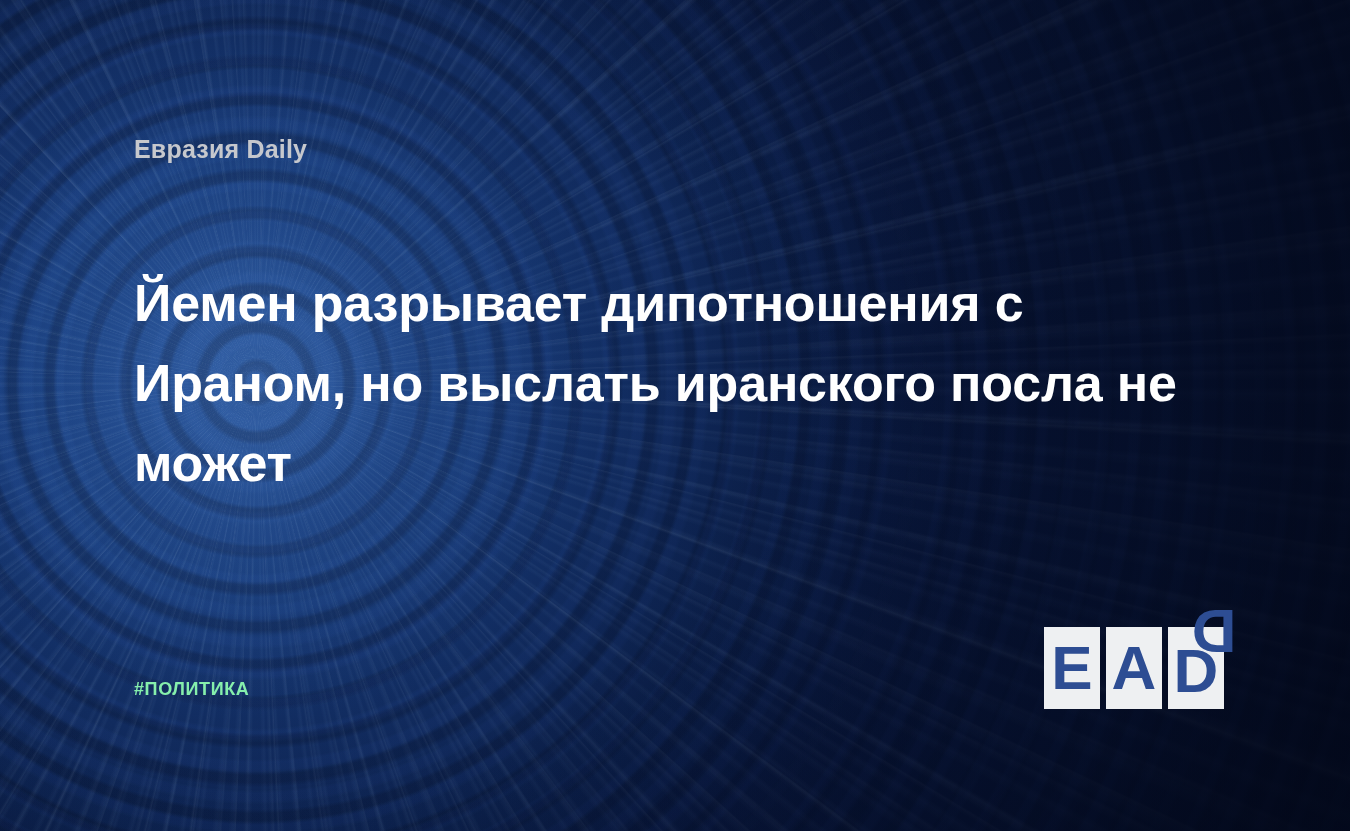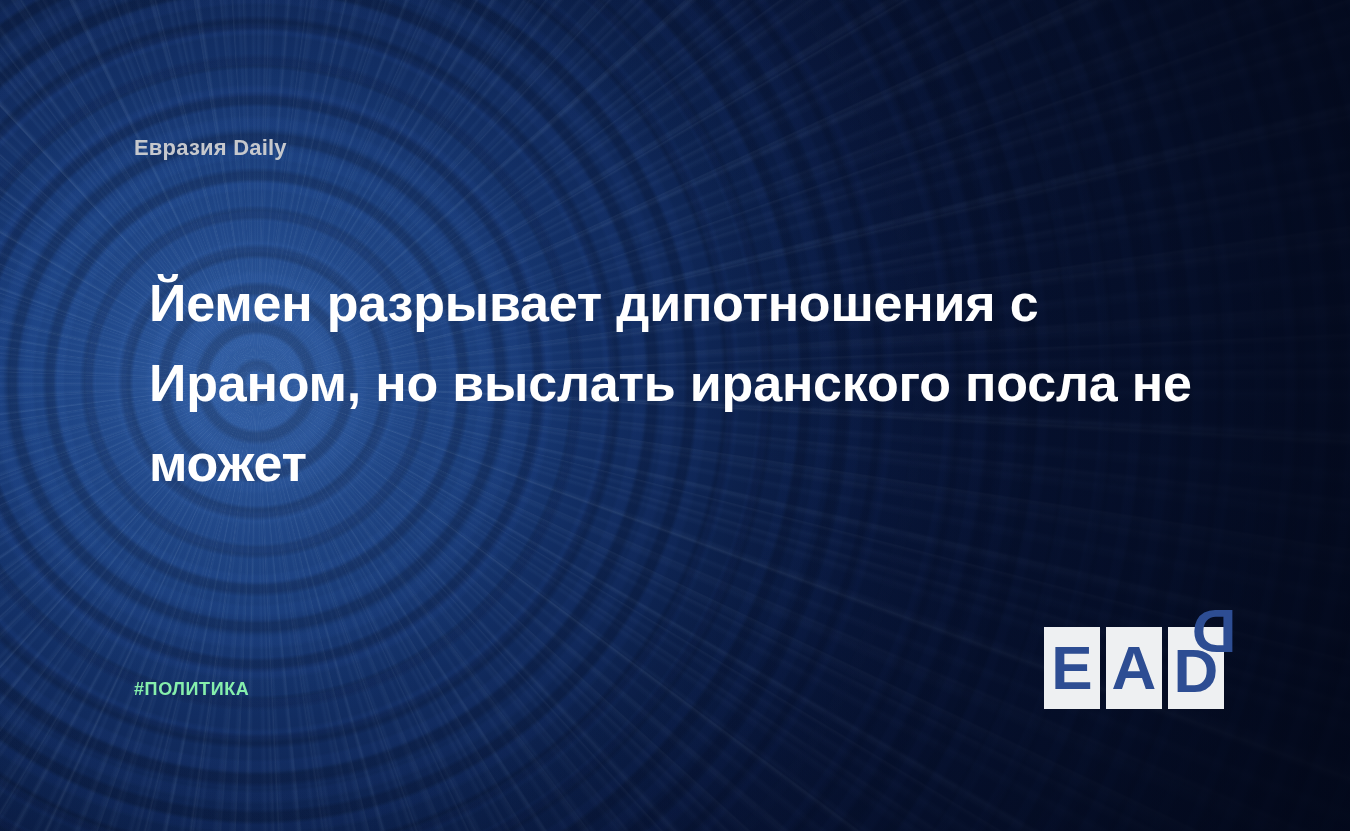--- a/index.html
+++ b/index.html
@@ -117,30 +117,30 @@
   
   #content {
     position: absolute;
     inset: 0;
   }
 
   #brand {
     position: absolute;
     left: 134px;
     top: 135px;
-    font-size: 22px;
+    font-size: 25px;
     font-weight: bold;
     letter-spacing: 0.2px;
     color: #c6c8cd;
     white-space: nowrap;
   }
 
   #headline {
     position: absolute;
-    left: 149px;
+    left: 134px;
     top: 263px;
     width: 1070px;
     margin: 0;
     font-size: 52px;
     font-weight: bold;
     line-height: 80px;
     letter-spacing: -0.2px;
     color: #ffffff;
   }
 

